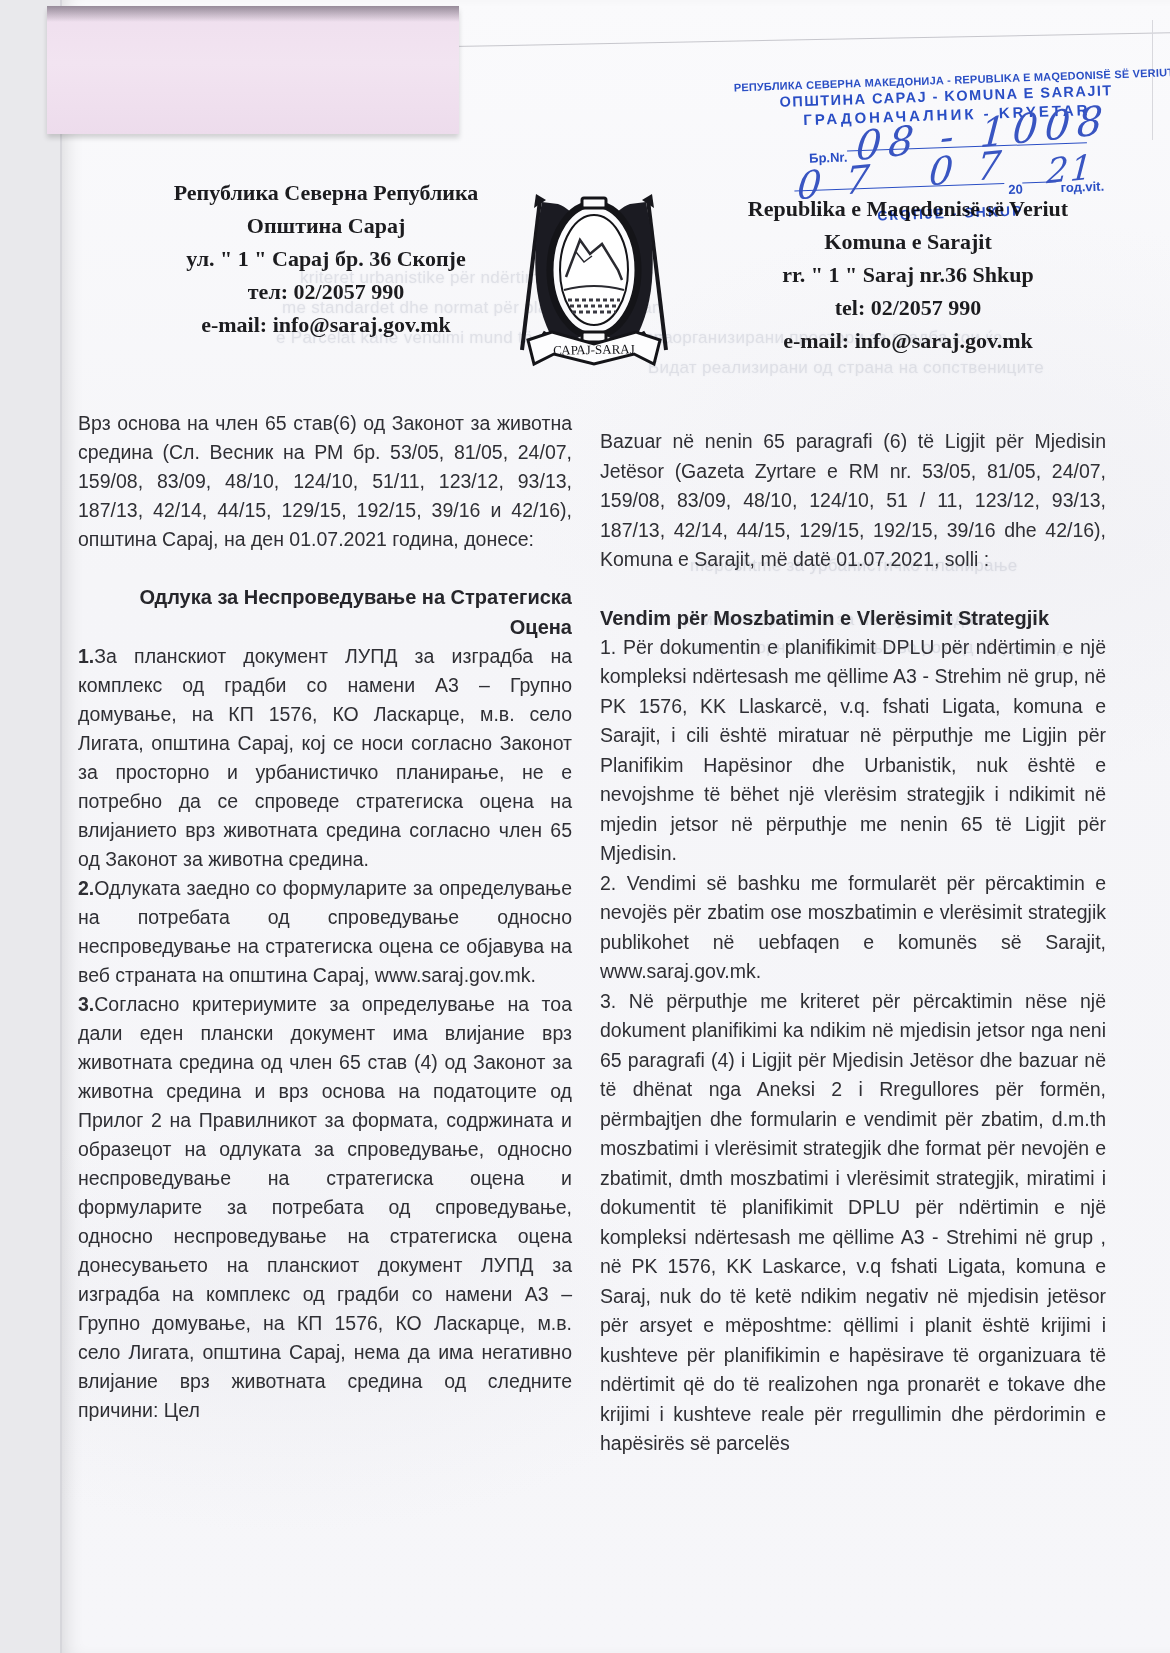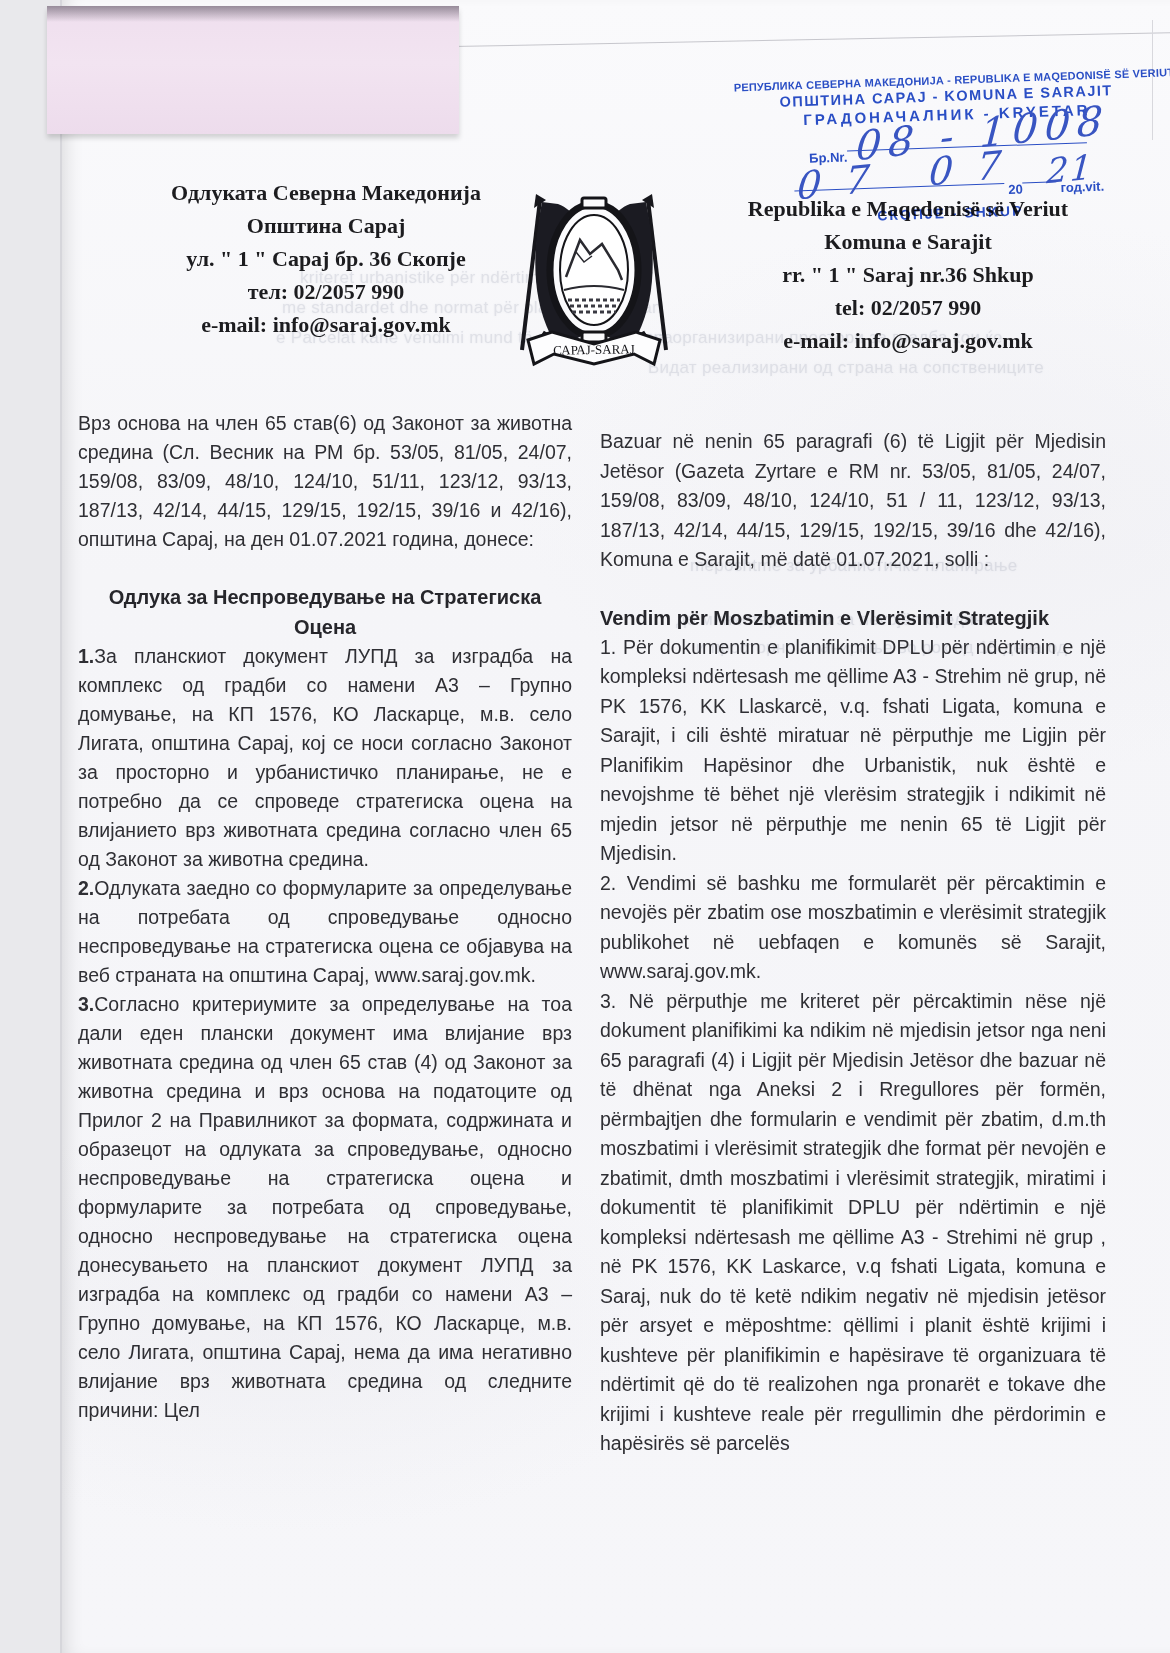--- a/index.html
+++ b/index.html
@@ -69,21 +69,21 @@
   
   .col{
     position:absolute;text-align:justify;color:#2f2f34;
     font-size:19.5px;line-height:29px;
   }
   .col-left{left:78px;top:386px;width:494px;margin-top:23px;}
   .col-right{left:600px;top:388px;width:506px;line-height:29.5px;margin-top:39px;}
   .col p{margin:0;}
   .col .intro{margin-bottom:28px;}
   .doc-title{
-    font-weight:bold;text-align:center;margin:0 0 36px 0;font-size:20px;line-height:30px;color:#26262b;
+    font-weight:bold;text-align:right;margin:0 0 36px 0;font-size:20px;line-height:30px;color:#26262b;
   }
   .doc-title-r{
     font-weight:bold;text-align:left;margin:0 0 40px 0;font-size:20px;line-height:30px;color:#26262b;
   }
   .num{font-weight:bold;}
 </style>
 </head>
 <body>
 
 <div class="paper"></div>
@@ -112,21 +112,21 @@
     <span class="uline" style="width:210px;"></span>
     <span class="lbl">20</span><span class="uline" style="width:34px;"></span>
     <span class="lbl">год.vit.</span>
     <span class="hand" style="left:60px;top:-14px;font-size:38px;letter-spacing:24px;">07  07</span>
     <span class="hand" style="left:310px;top:-12px;font-size:34px;letter-spacing:2px;">21</span>
   </div>
   <div class="city">СКОПЈЕ - SHKUP</div>
 </div>
 
 <div class="hdr hdr-left">
-  <div>Одлуката Северна Македонија</div>
+  <div>Република Северна Република</div>
   <div>Општина Сарај</div>
   <div>ул. " 1 " Сарај бр. 36 Скопје</div>
   <div>тел: 02/2057 990</div>
   <div>e-mail: info@saraj.gov.mk</div>
 </div>
 
 <div class="emblem">
   <svg viewBox="0 0 176 190" width="176" height="190">
 
     <line x1="34" y1="18" x2="16" y2="168" stroke="#17171c" stroke-width="4"></line>

